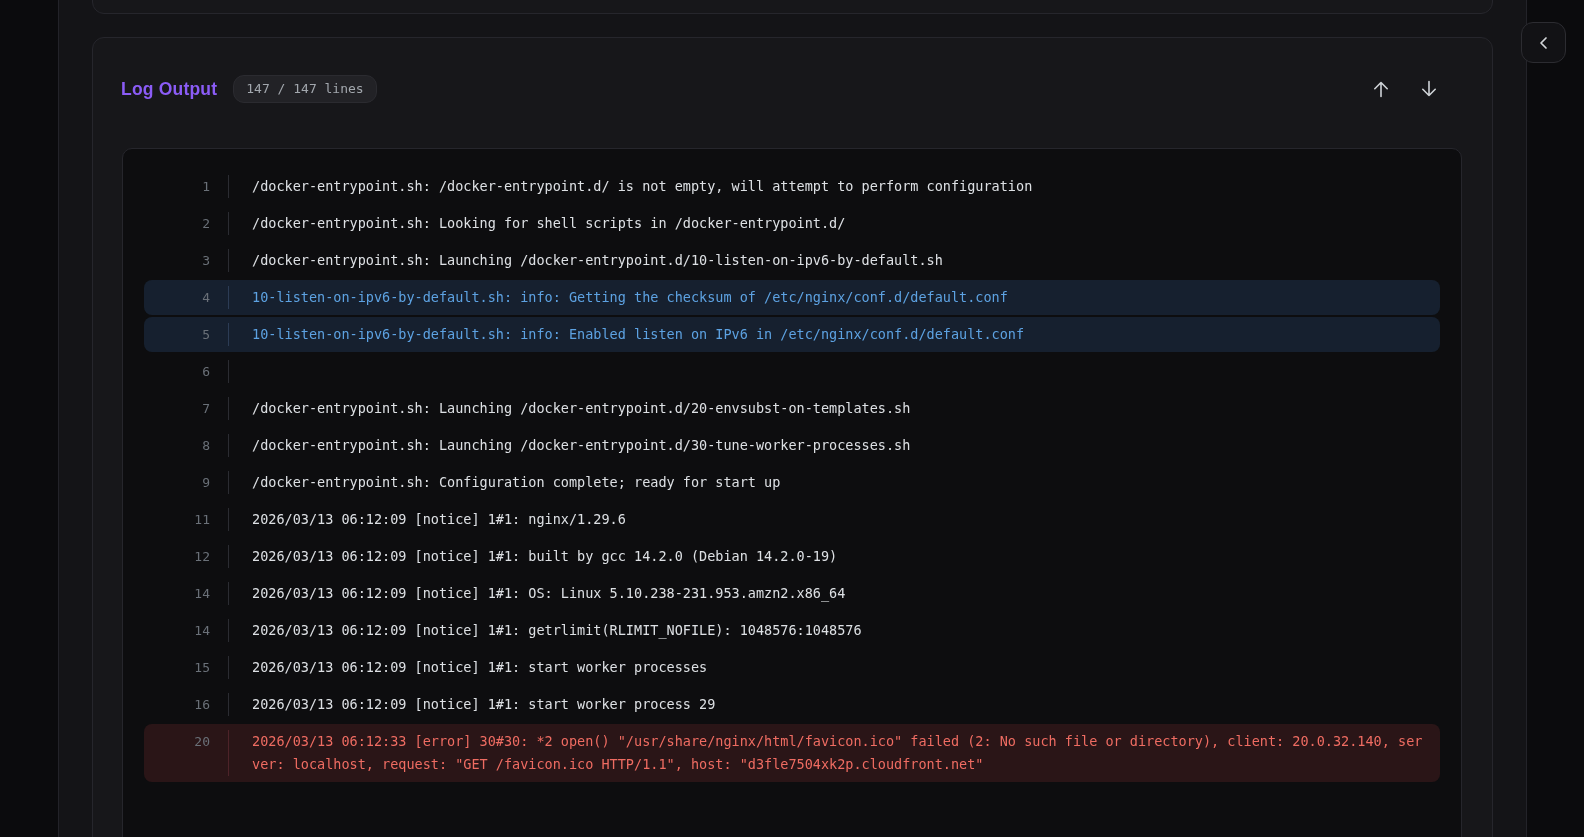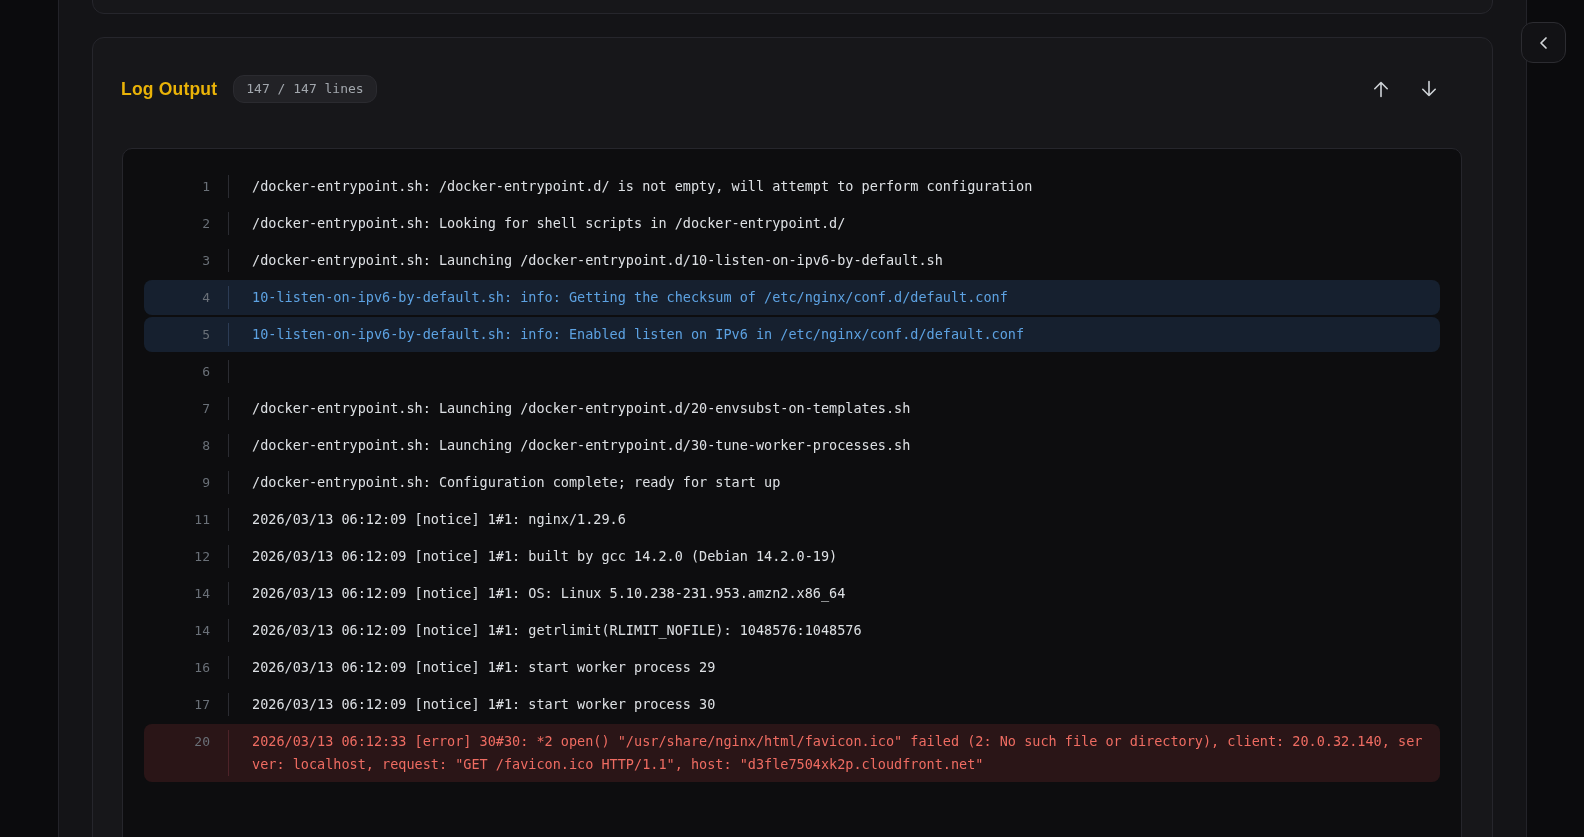--- a/index.html
+++ b/index.html
@@ -23,21 +23,21 @@
     background:#121215; border:1px solid #2c2c31; border-radius:12px;
     display:flex; align-items:center; justify-content:center;
     cursor:pointer; z-index:6;
   }
 
   .log-card {
     position:absolute; left:92px; top:37px; width:1401px; height:880px;
     background:#17171a; border:1px solid #26262c; border-radius:12px; z-index:2;
   }
   .card-header { display:flex; align-items:center; padding:36px 48px 0 28px; }
-  .card-title { font-size:17.5px; font-weight:700; color:#eab308; letter-spacing:.2px; line-height:26px; }
+  .card-title { font-size:17.5px; font-weight:700; color:#8b5cf6; letter-spacing:.2px; line-height:26px; }
   .badge {
     margin-left:16px; background:#222226; border:1px solid #2b2b30; border-radius:11px;
     padding:4px 12px; font-family:"DejaVu Sans Mono", monospace;
     font-size:13px; color:#a2a7ad; line-height:18px;
   }
   .header-spacer { flex:1; }
   .icon-btn {
     width:30px; height:30px; background:transparent; border:none; cursor:pointer;
     display:flex; align-items:center; justify-content:center; border-radius:6px;
   }
@@ -165,28 +165,28 @@
     <span class="line-num">14</span>
     <span class="line-sep"></span>
     <span class="line-text">2026/03/13 06:12:09 [notice] 1#1: OS: Linux 5.10.238-231.953.amzn2.x86_64</span>
   </div>
       <div class="row lvl-normal">
     <span class="line-num">14</span>
     <span class="line-sep"></span>
     <span class="line-text">2026/03/13 06:12:09 [notice] 1#1: getrlimit(RLIMIT_NOFILE): 1048576:1048576</span>
   </div>
       <div class="row lvl-normal">
+    <span class="line-num">15</span>
+    <span class="line-sep"></span>
+    <span class="line-text">2026/03/13 06:12:09 [notice] 1#1: start worker processes</span>
+  </div>
+      <div class="row lvl-normal">
     <span class="line-num">16</span>
     <span class="line-sep"></span>
     <span class="line-text">2026/03/13 06:12:09 [notice] 1#1: start worker process 29</span>
-  </div>
-      <div class="row lvl-normal">
-    <span class="line-num">17</span>
-    <span class="line-sep"></span>
-    <span class="line-text">2026/03/13 06:12:09 [notice] 1#1: start worker process 30</span>
   </div>
       <div class="row lvl-error">
     <span class="line-num">20</span>
     <span class="line-sep"></span>
     <span class="line-text">2026/03/13 06:12:33 [error] 30#30: *2 open() "/usr/share/nginx/html/favicon.ico" failed (2: No such file or directory), client: 20.0.32.140, server: localhost, request: "GET /favicon.ico HTTP/1.1", host: "d3fle7504xk2p.cloudfront.net"</span>
   </div>
     </div>
 </section>
 
 </body></html>

